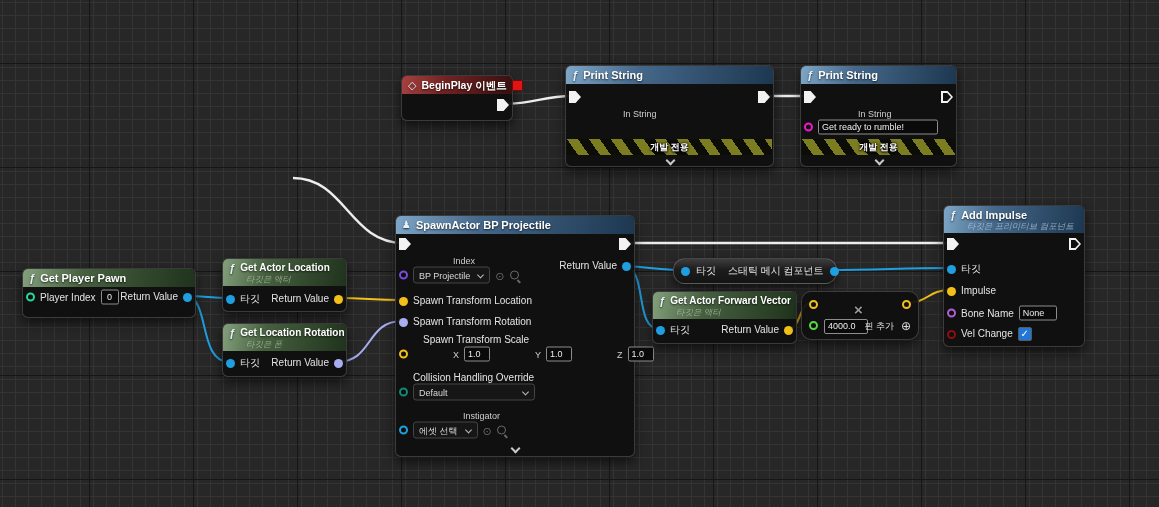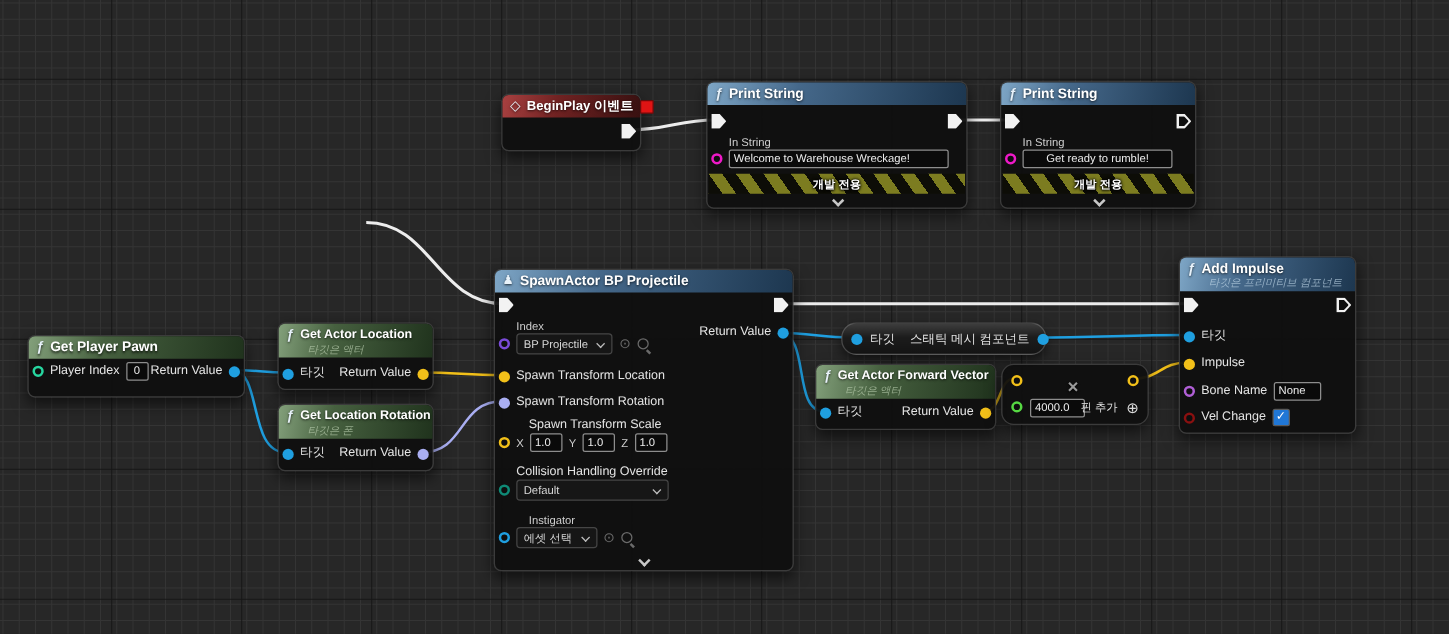--- a/index.html
+++ b/index.html
@@ -22,21 +22,21 @@
   .nhead .t2{font-size:8.5px;font-style:italic;line-height:9px;margin-left:17px;white-space:nowrap;}
   .h-blue{background:linear-gradient(100deg,#7ea6c6 0%,#45688a 35%,#1d3750 100%);}
   .h-blue .t2{color:rgba(190,212,230,0.7);}
   .h-green{background:linear-gradient(100deg,#83a07b 0%,#46603f 35%,#20331d 100%);}
   .h-green .t2{color:rgba(190,210,180,0.65);}
   .h-red{background:linear-gradient(100deg,#a84040 0%,#702222 40%,#381010 100%);}
   .hicon{font-style:italic;font-weight:bold;font-size:11px;color:#e8f2fa;flex:none;}
   .prow{position:absolute;display:flex;align-items:center;gap:5px;transform:translateY(-50%);
     font-size:10px;color:#e4e4e4;white-space:nowrap;line-height:12px;}
   .prow.left{left:3px;} .prow.right{right:3px;}
-  .plabel-dim{color:#cfcfcf;font-size:9px;}
+  .plabel-dim{color:#cfcfcf;font-size:9px;margin-left:40px;}
   .execpin{width:12px;height:12px;position:relative;flex:none;}
   .execpin::before{content:"";position:absolute;inset:0;background:#f2f2f2;
     clip-path:polygon(0 0,55% 0,100% 50%,55% 100%,0 100%);}
   .execpin.hollow::after{content:"";position:absolute;inset:2px;background:#101010;
     clip-path:polygon(0 0,52% 0,100% 50%,52% 100%,0 100%);}
   .cpin{width:9px;height:9px;border-radius:50%;flex:none;box-sizing:border-box;background:#0e0e0e;}
   .vbox{background:#0a0a0a;border:1px solid #8d8d8d;border-radius:2px;color:#ececec;
     font-size:9px;padding:0 3px;line-height:13px;height:13px;font-family:"Liberation Sans","DejaVu Sans",sans-serif;}
   input.vbox{outline:none;}
   .dd{background:#161616;border:1px solid #454545;border-radius:3px;color:#d8d8d8;
@@ -111,49 +111,45 @@
     </div>
     <div class="prow left" style="top:31px">
         <span class="execpin"></span>
       </div>
     <div class="prow right" style="top:31px">
         <span class="execpin"></span>
       </div>
     <div class="prow left" style="top:48px;left:17px">
         <span class="plabel-dim">In String</span>
       </div>
+    <div class="devbanner" style="top:73px">
+      <span>개발 전용</span>
+    </div>
+    <div class="chev" style="top:91px"></div>
+  </div>
+
+  <div class="node" style="left:800px;top:65px;width:155px;height:100px">
+    <div class="nhead h-blue">
+      <div class="t1">
+        <span class="hicon">ƒ</span>
+        <span>Print String</span>
+      </div>
+    </div>
+    <div class="prow left" style="top:31px">
+        <span class="execpin"></span>
+      </div>
+    <div class="prow right" style="top:31px">
+        <span class="execpin hollow"></span>
+      </div>
+    <div class="prow left" style="top:48px;left:17px">
+        <span class="plabel-dim">In String</span>
+      </div>
     <div class="prow left" style="top:61px">
       <span class="cpin" style="border:2px solid #ee19c8"></span>
-      <input class="vbox" style="width: 168px;" value="Welcome to Warehouse Wreckage!">
-    </div>
-    <div class="devbanner" style="top:73px">
-      <span>개발 전용</span>
-    </div>
-    <div class="chev" style="top:91px"></div>
-  </div>
-
-  <div class="node" style="left:800px;top:65px;width:155px;height:100px">
-    <div class="nhead h-blue">
-      <div class="t1">
-        <span class="hicon">ƒ</span>
-        <span>Print String</span>
-      </div>
-    </div>
-    <div class="prow left" style="top:31px">
-        <span class="execpin"></span>
-      </div>
-    <div class="prow right" style="top:31px">
-        <span class="execpin hollow"></span>
-      </div>
-    <div class="prow left" style="top:48px;left:17px">
-        <span class="plabel-dim">In String</span>
-      </div>
-    <div class="prow left" style="top:61px">
-      <span class="cpin" style="border:2px solid #ee19c8"></span>
-      <input class="vbox" style="width: 112px; text-align: center;" value="Get ready to rumble!">
+      <input class="vbox" style="width: 112px;" value="Get ready to rumble!">
     </div>
     <div class="devbanner" style="top:73px">
       <span>개발 전용</span>
     </div>
     <div class="chev" style="top:91px"></div>
   </div>
 
 
   <div class="node" style="left:22px;top:268px;width:172px;height:48px">
     <div class="nhead h-green">

